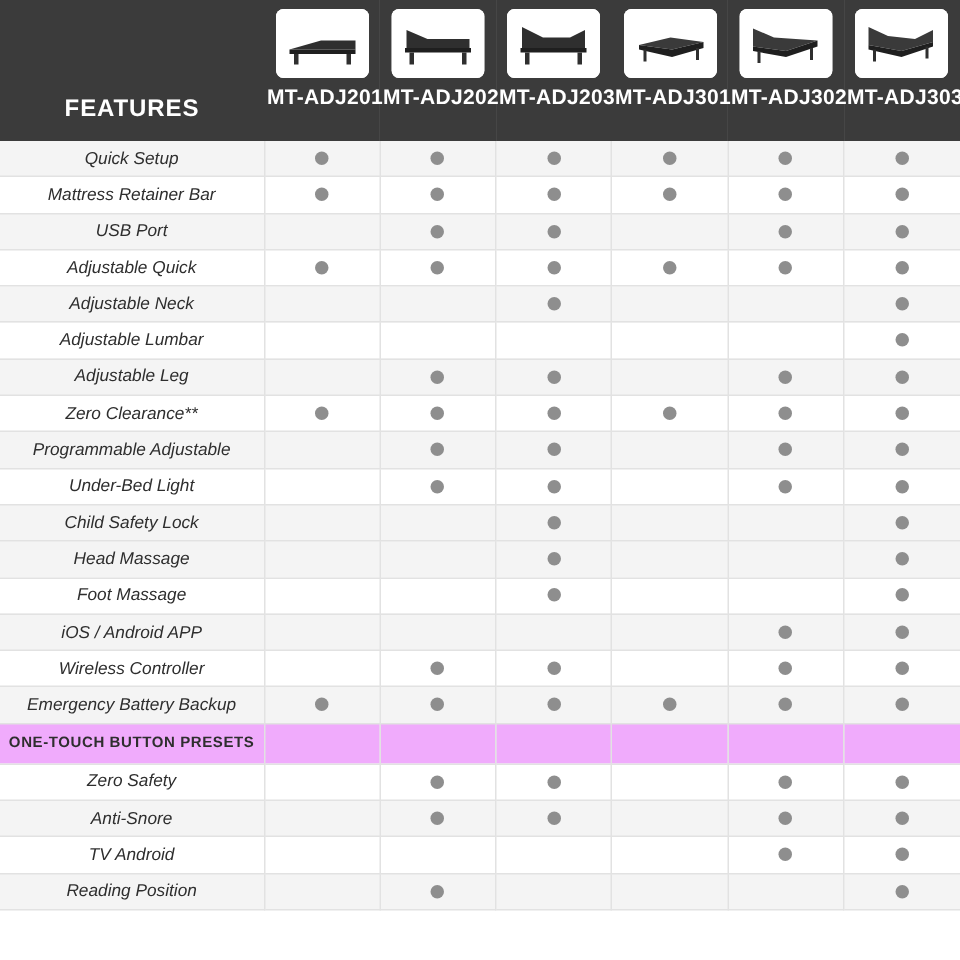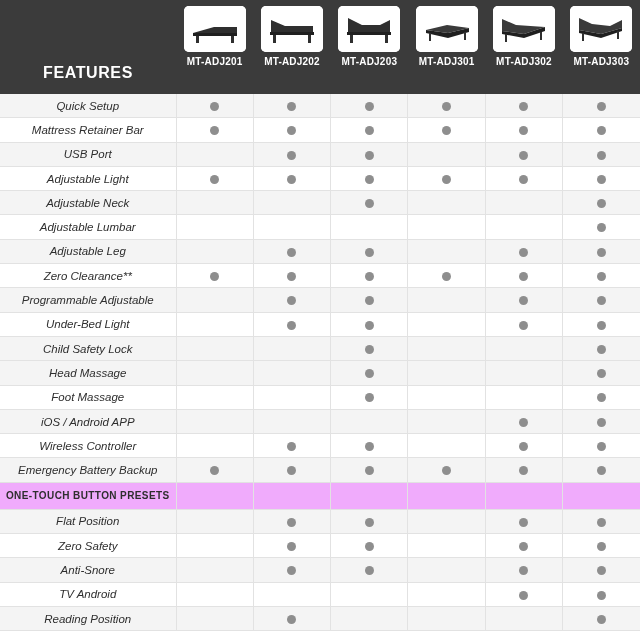--- a/index.html
+++ b/index.html
@@ -55,21 +55,21 @@
     width: 62px;
     height: 46px;
     background: #ffffff;
     border-radius: 5px;
     margin: 0 auto 4px auto;
     position: relative;
     overflow: hidden;
   }
   .thumb svg { display: block; }
   .prodname {
-    font-size: 10px;
+    font-size: 14px;
     font-weight: bold;
     letter-spacing: 0.2px;
     color: #ffffff;
     display: block;
     white-space: nowrap;
   }
 
   
   tbody td {
     border-bottom: 1px solid #e2e2e2;
@@ -233,21 +233,21 @@
       <tr class="shaded">
         <td class="featname">USB Port</td>
         <td class="cell"></td>
         <td class="cell"><span class="dot"></span></td>
         <td class="cell"><span class="dot"></span></td>
         <td class="cell"></td>
         <td class="cell"><span class="dot"></span></td>
         <td class="cell"><span class="dot"></span></td>
       </tr>
       <tr>
-        <td class="featname">Adjustable Light</td>
+        <td class="featname">Adjustable Quick</td>
         <td class="cell"><span class="dot"></span></td>
         <td class="cell"><span class="dot"></span></td>
         <td class="cell"><span class="dot"></span></td>
         <td class="cell"><span class="dot"></span></td>
         <td class="cell"><span class="dot"></span></td>
         <td class="cell"><span class="dot"></span></td>
       </tr>
       <tr class="shaded">
         <td class="featname">Adjustable Neck</td>
         <td class="cell"></td>
@@ -360,29 +360,20 @@
       <tr class="section">
         <td class="sectionlabel">ONE-TOUCH BUTTON PRESETS</td>
         <td class="cell"></td>
         <td class="cell"></td>
         <td class="cell"></td>
         <td class="cell"></td>
         <td class="cell"></td>
         <td class="cell"></td>
       </tr>
 
-      <tr class="shaded">
-        <td class="featname">Flat Position</td>
-        <td class="cell"></td>
-        <td class="cell"><span class="dot"></span></td>
-        <td class="cell"><span class="dot"></span></td>
-        <td class="cell"></td>
-        <td class="cell"><span class="dot"></span></td>
-        <td class="cell"><span class="dot"></span></td>
-      </tr>
       <tr>
         <td class="featname">Zero Safety</td>
         <td class="cell"></td>
         <td class="cell"><span class="dot"></span></td>
         <td class="cell"><span class="dot"></span></td>
         <td class="cell"></td>
         <td class="cell"><span class="dot"></span></td>
         <td class="cell"><span class="dot"></span></td>
       </tr>
       <tr class="shaded">

